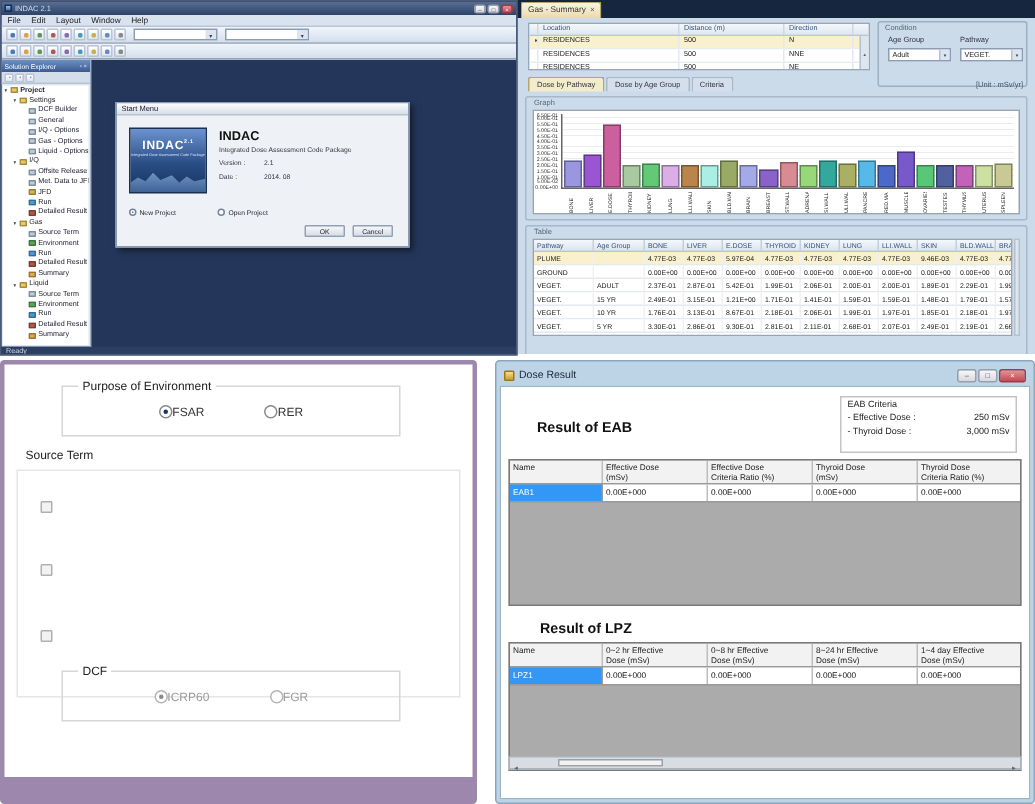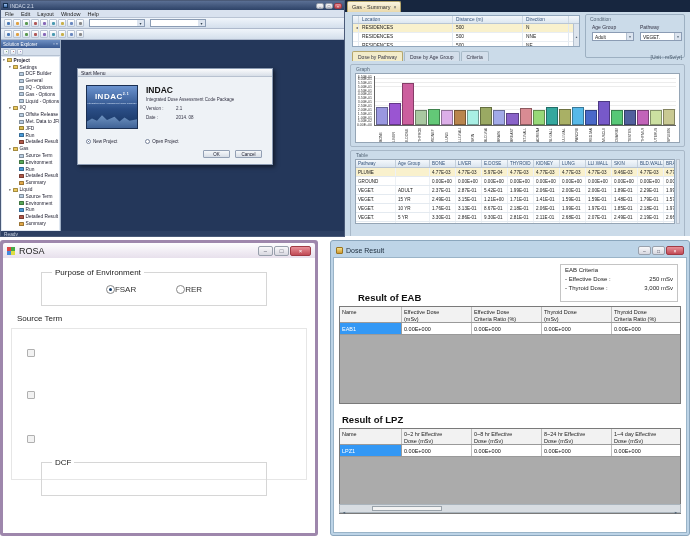--- a/index.html
+++ b/index.html
@@ -156,22 +156,22 @@
 .d-title{height:14px;display:flex;align-items:center;padding:0 3px;}
 .d-ico{width:7px;height:7px;background:linear-gradient(#f5e08a,#d09a30);border:1px solid #9a7420;border-radius:1px;}
 .d-tt{font-size:7px;color:#1a2a3a;margin-left:3px;}
 .d-wbs{margin-left:auto;display:flex;gap:1px;}
 .d-wbs .wb{width:13px;height:9px;font-size:5px;line-height:8px;}
 .d-wbs .wb-close{width:18px;}
 .d-body{position:relative;background:#fff;height:276px;border:1px solid #9ab4c8;}
 .d-crit{position:absolute;right:8px;top:6px;width:118px;height:38px;border:1px solid #c4c4c4;font-size:6px;color:#222;padding:2px 4px;}
 .d-crit-row{display:flex;justify-content:space-between;margin-top:3px;}
 .d-head{position:absolute;left:8px;font-size:9.5px;font-weight:bold;color:#111;}
-.d-head-eab{top:34px;padding-left:16px;}
-.d-head-lpz{top:156px;}
+.d-head-eab{top:22px;padding-left:16px;}
+.d-head-lpz{top:156px;margin-left:18px;}
 .rt{position:absolute;left:5px;right:5px;background:#ababab;border:1px solid #7a7a7a;overflow:hidden;}
 #eab-table{top:48px;height:98px;}
 #lpz-table{top:170px;height:86px;}
 .rt-hrow{display:flex;border-bottom:1px solid #9a9a9a;}
 .rt-h{background:#f2f2f2;border-right:1px solid #bdbdbd;font-size:5.5px;line-height:6.5px;color:#222;padding:2px 2px;height:15px;flex:none;white-space:nowrap;overflow:hidden;}
 .rt-c0{width:62px;}
 .rt-cv{width:70px;}
 .rt-row{display:flex;height:12px;border-bottom:1px solid #9a9a9a;}
 .rt-name{width:62px;background:#3398f5;color:#fff;font-size:5.5px;padding:2.5px 2px;border-right:1px solid #9a9a9a;flex:none;white-space:nowrap;overflow:hidden;}
 .rt-val{width:70px;background:#fff;border-right:1px solid #bdbdbd;font-size:5.5px;color:#111;padding:2.5px 2px;flex:none;white-space:nowrap;overflow:hidden;}
@@ -747,29 +747,20 @@
               </div>
             </div>
         </div>
 
         <div class="dg-vscroll"></div>
       </div>
     </div>
   </section>
 
   <section id="rosa">
-    <div class="r-title">
-      <span class="r-ico"></span>
-      <span class="r-tt">ROSA</span>
-      <span class="r-wbs" id="rosa-winbtns">
-          <span class="wb wb-minimize">–</span>
-          <span class="wb wb-maximize">□</span>
-          <span class="wb wb-close">×</span>
-        </span>
-    </div>
     <div class="r-body">
       <div class="r-grp r-purpose">
         <div class="r-grp-t">Purpose of Environment</div>
         <div class="r-radios">
           <label>
               <span class="rdo2 on"></span>
               <span>FSAR</span>
             </label>
           <label>
               <span class="rdo2"></span>
@@ -777,20 +768,30 @@
             </label>
         </div>
       </div>
       <div class="r-st-label">Source Term</div>
       <div class="r-frame"></div>
       <span class="r-chk r-c1"></span>
       <span class="r-chk r-c2"></span>
       <span class="r-chk r-c3"></span>
       <div class="r-grp r-dcf">
         <div class="r-grp-t">DCF</div>
+        <div class="r-radios">
+          <label class="dis">
+              <span class="rdo2 on dis"></span>
+              <span>ICRP60</span>
+            </label>
+          <label class="dis">
+              <span class="rdo2 dis"></span>
+              <span>FGR</span>
+            </label>
+        </div>
       </div>
     </div>
   </section>
 
   <section id="dose">
     <div class="d-title">
       <span class="d-ico"></span>
       <span class="d-tt">Dose Result</span>
       <span class="d-wbs" id="dose-winbtns">
           <span class="wb wb-minimize">–</span>

